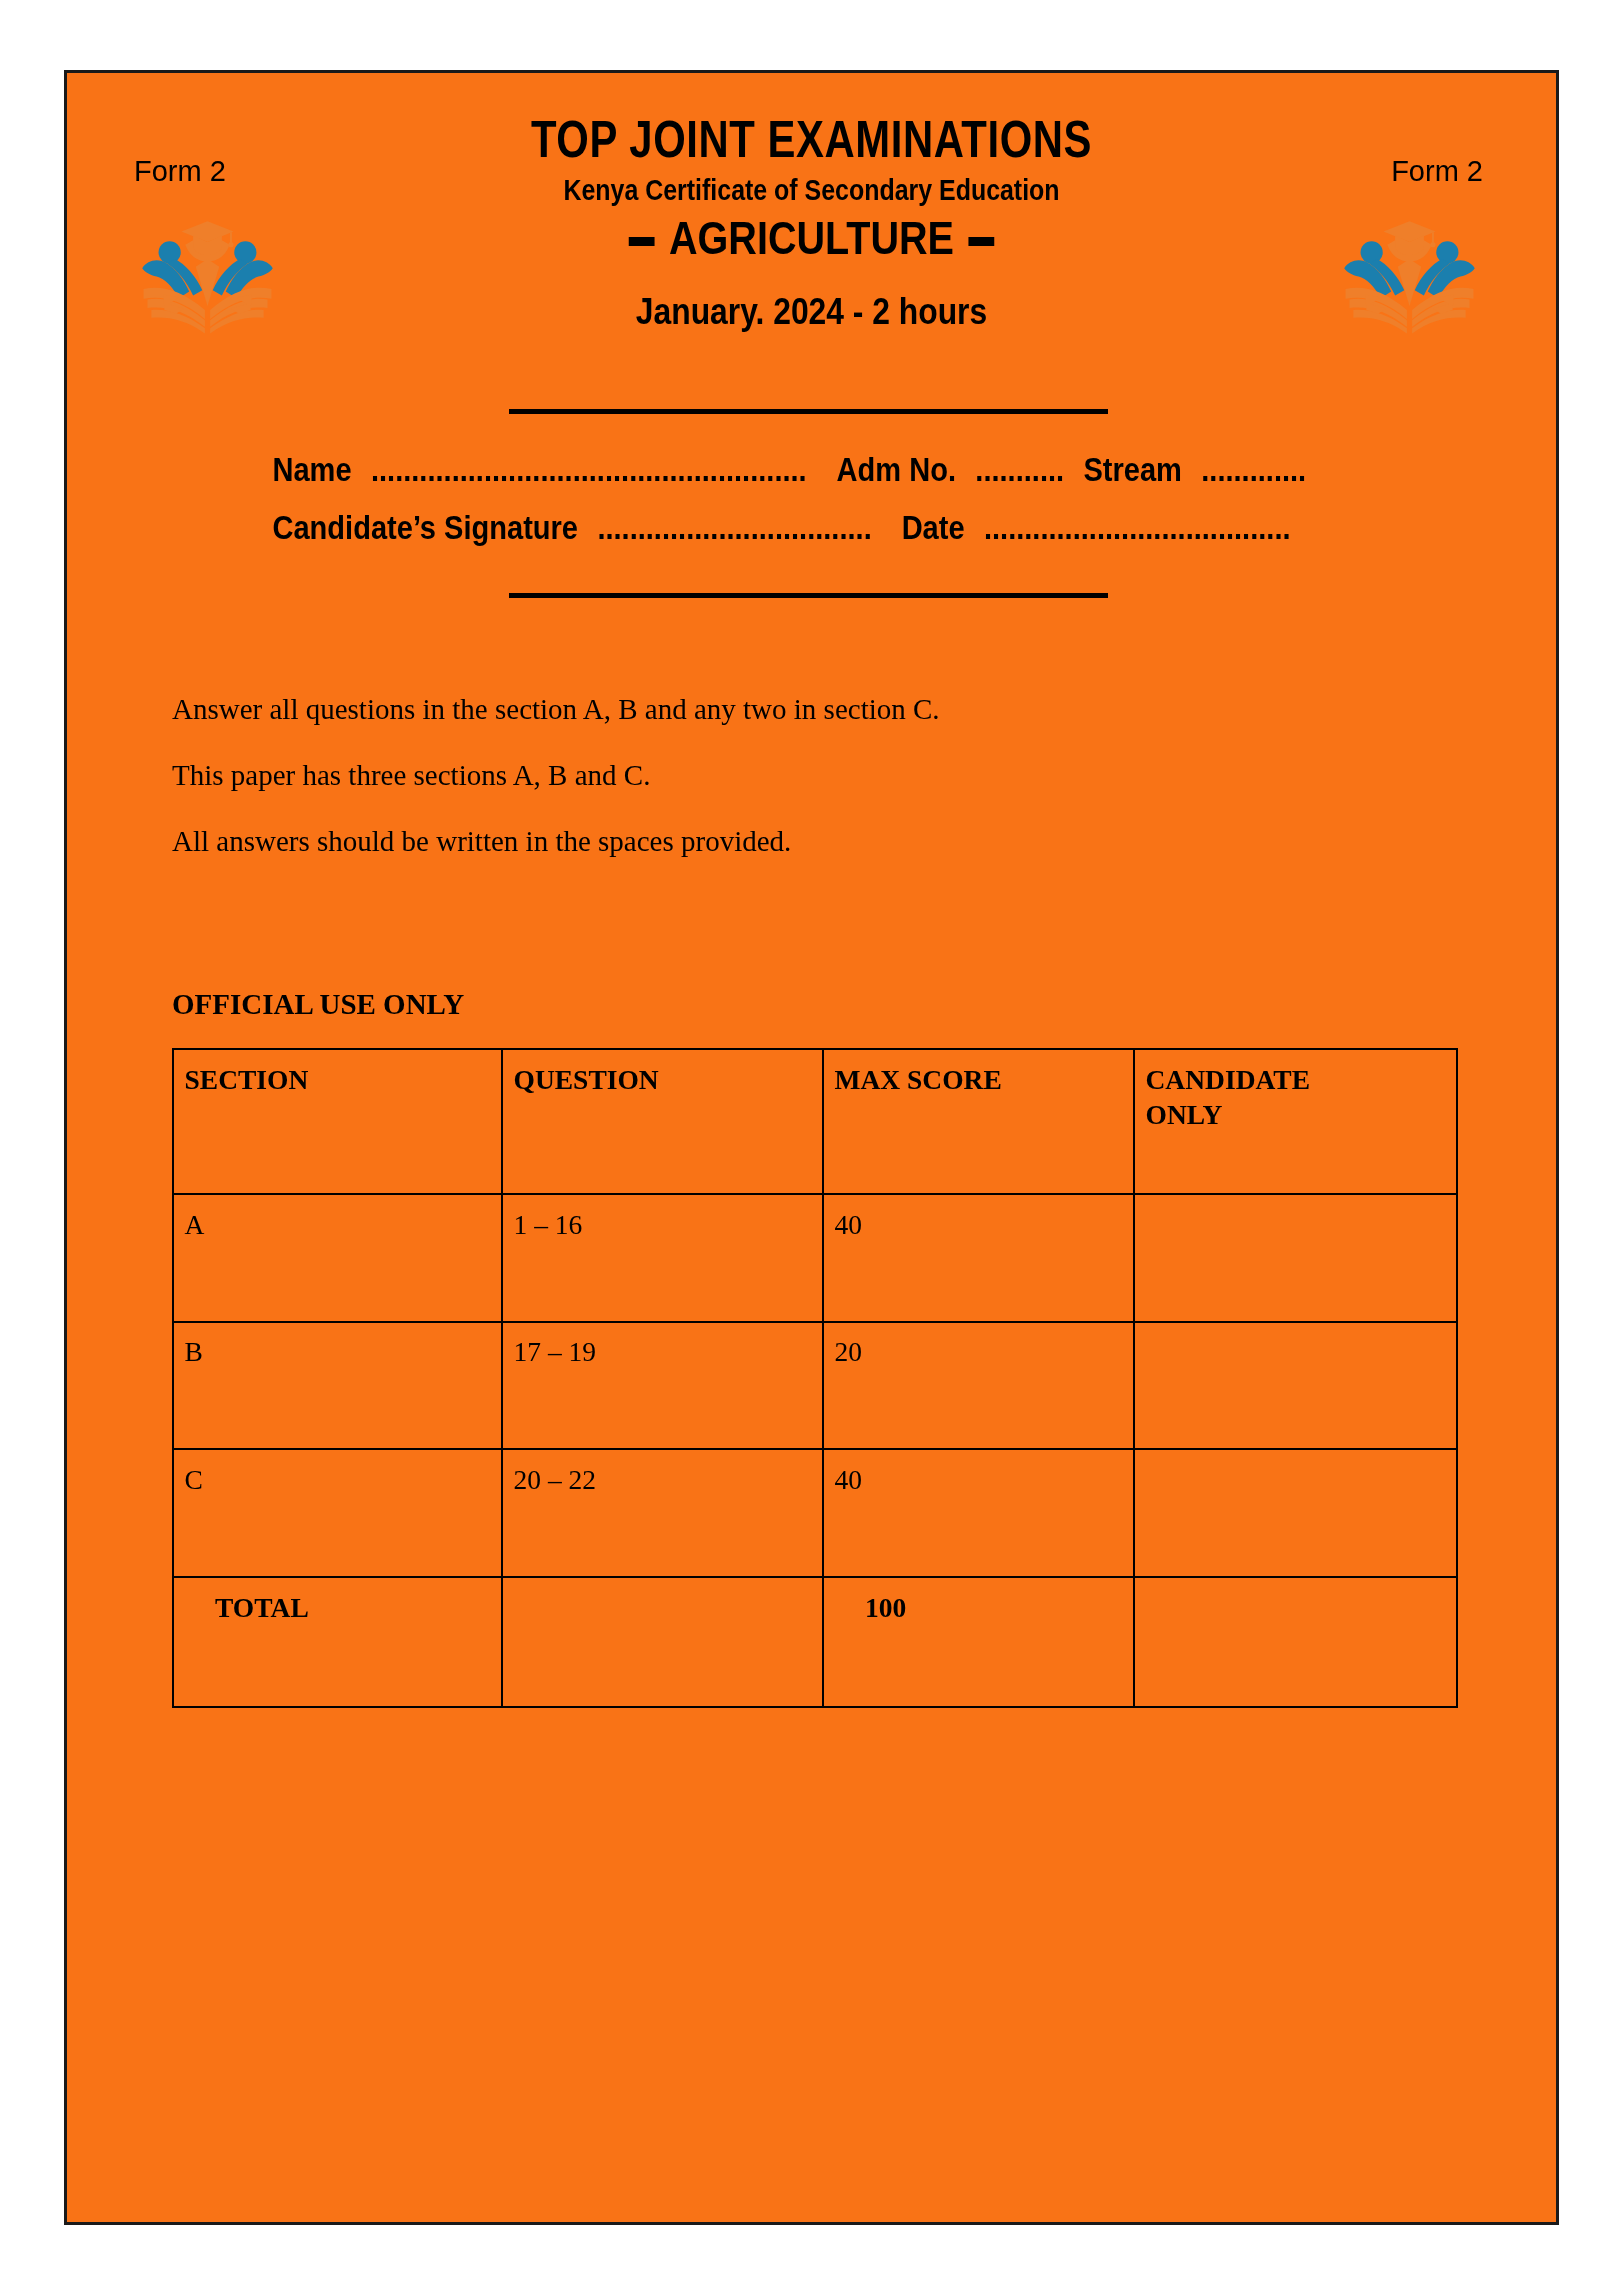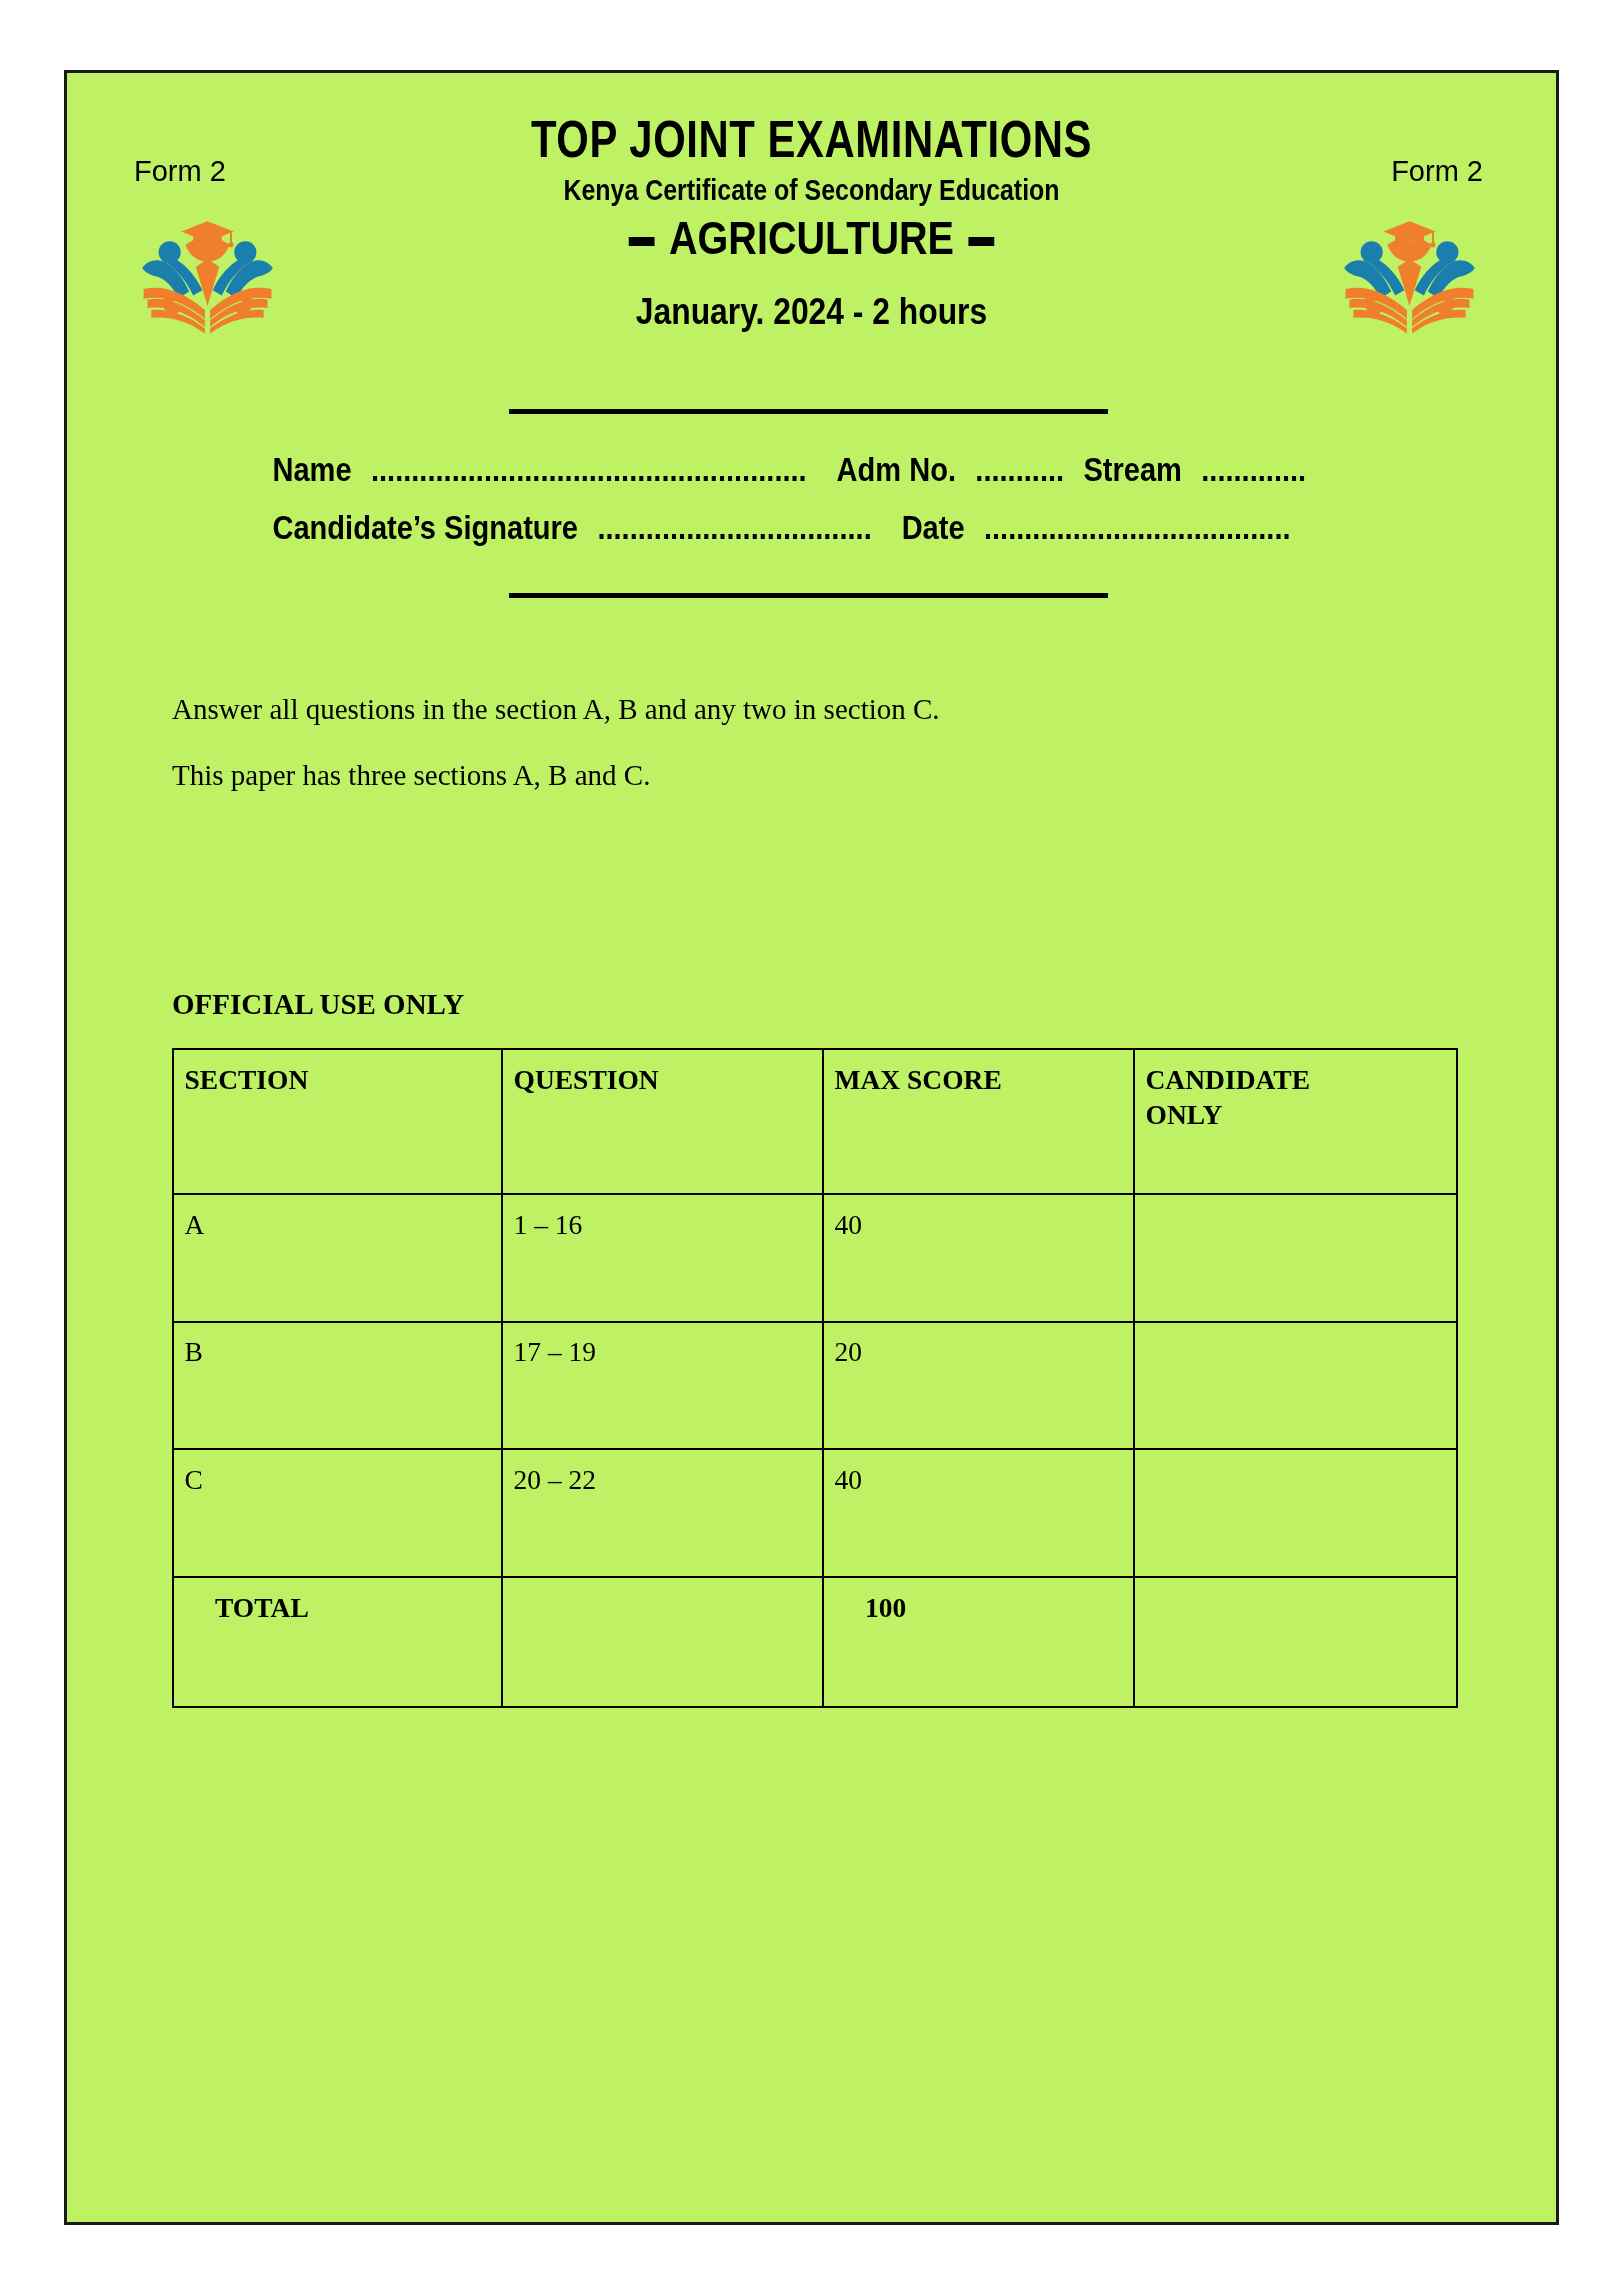--- a/index.html
+++ b/index.html
@@ -18,21 +18,21 @@
 
   
   .page-frame {
     position: absolute;
     left: 64px;
     top: 70px;
     width: 1495px;
     height: 2155px;
     border: 3.3px solid #1a1a1a;
     box-sizing: border-box;
-    background: #bef264;
+    background: #f97316;
   }
 
   .page-inner {
     position: absolute;
     left: 0;
     top: 0;
     right: 0;
     bottom: 0;
   }
 
@@ -312,20 +312,21 @@
           <span>Candidate’s Signature</span><span class="gap-sm"></span><span>..................................</span><span class="gap-md"></span><span>Date</span><span class="gap-sm"></span><span>......................................</span>
         </span>
       </div>
 
       <div class="rule bottom"></div>
     </div>
 
     <div class="instructions">
       <div class="instruction">Answer all questions in the section A, B and any two in section C.</div>
       <div class="instruction">This paper has three sections A, B and C.</div>
+      <div class="instruction">All answers should be written in the spaces provided.</div>
     </div>
 
     <div class="official-heading">OFFICIAL USE ONLY</div>
 
     <table class="score-table">
       <tbody>
           <tr class="head">
         <td class="c1">SECTION</td>
         <td class="c2">QUESTION</td>
         <td class="c3">MAX SCORE</td>

